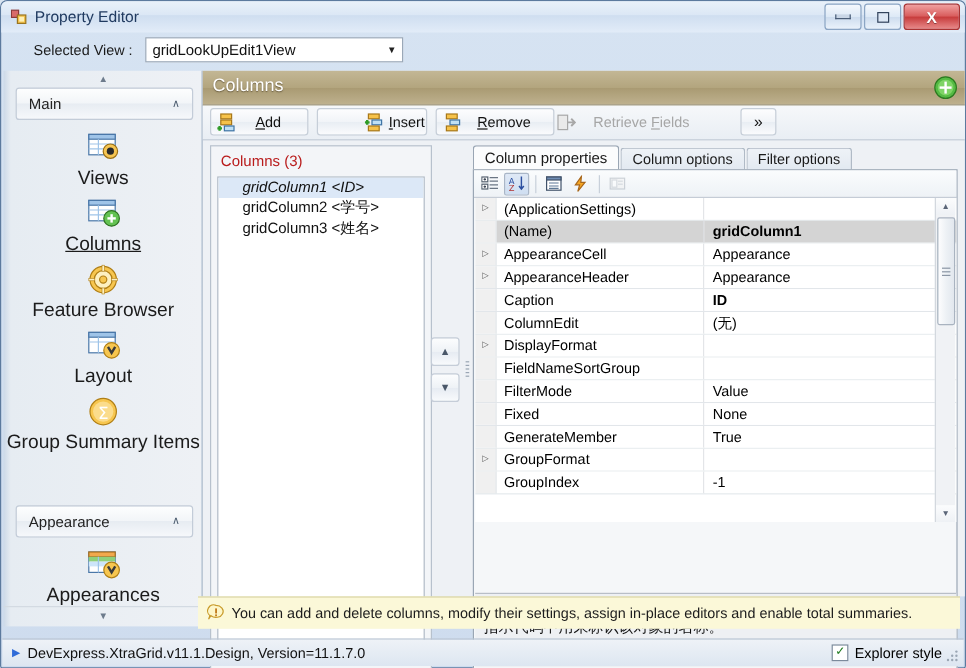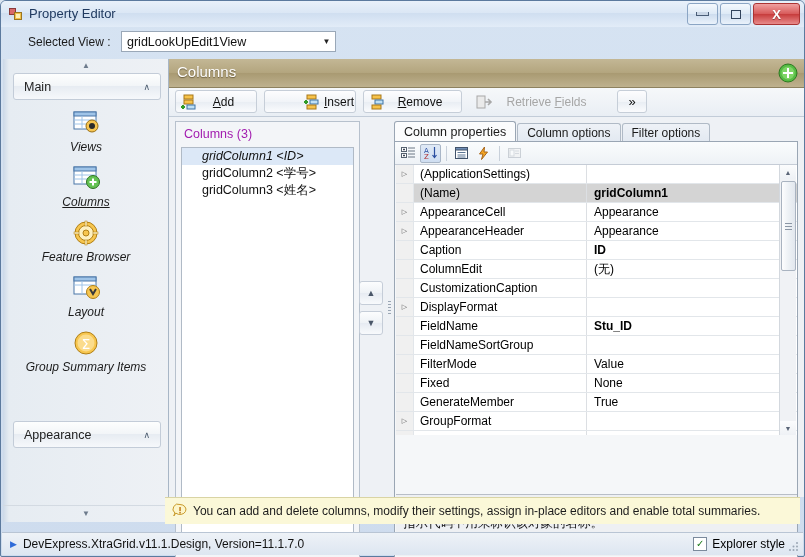--- a/index.html
+++ b/index.html
@@ -79,21 +79,21 @@
   }
   .sb-group{
     position:absolute;left:10px;width:148px;height:27px;
     background:linear-gradient(to bottom,#fdfefe 0%,#f2f5f8 48%,#e7ecf2 50%,#f6f8fb 100%);
     border:1px solid #c3ccd8;border-radius:3px;box-sizing:border-box;
     display:flex;align-items:center;
   }
   .sb-group .t{padding-left:10px;font-size:12.5px;color:#222;flex:1;}
   .sb-group .chev{padding-right:10px;font-size:9px;color:#4b5b6e;}
   .sb-item{position:absolute;width:166px;display:flex;flex-direction:column;align-items:center;}
-  .sb-item .lbl{font-size:12px;color:#1b1b1b;margin-top:1px;font-style:italic;}
+  .sb-item .lbl{font-size:16px;color:#1b1b1b;margin-top:1px;}
   .sb-item.sel .lbl{text-decoration:underline;}
   .sb-ico{width:34px;height:30px;position:relative;}
 
   
   .main{
     position:absolute;left:168px;top:58px;width:635px;height:438px;
     background:#eef1f5;
   }
   .panel-head{
     position:absolute;left:0;top:0;width:635px;height:28px;
@@ -121,21 +121,21 @@
   .tbtn .ic{width:18px;height:16px;margin-left:5px;position:relative;}
   .tbtn .tx{flex:1;text-align:center;font-size:12px;padding:0 10px 0 2px;color:#111;}
   .tbtn.disabled .tx{color:#a6a6a6;}
   .tbtn .tx u{text-decoration:underline;}
 
   
   .collist{
     position:absolute;left:6px;top:62px;width:185px;height:437px;
     background:#f3f5f8;border:1px solid #b7c1cd;box-sizing:border-box;
   }
-  .collist .hdr{padding:5px 0 4px 8px;font-size:12.5px;color:#a21caf;}
+  .collist .hdr{padding:5px 0 4px 8px;font-size:12.5px;color:#b91c1c;}
   .collist .box{
     position:absolute;left:5px;top:25px;width:173px;height:404px;
     background:#fff;border:1px solid #b0bac6;box-sizing:border-box;overflow:hidden;
   }
   .colrow{height:17px;line-height:17px;padding-left:20px;font-size:12.5px;color:#111;white-space:nowrap;}
   .colrow.sel{background:#dce8f7;font-style:italic;}
 
   .movebtns{position:absolute;left:190px;top:222px;width:30px;}
   .mbtn{
     width:24px;height:24px;margin-bottom:6px;
@@ -347,20 +347,34 @@
         </svg>
       </span>
       <span class="lbl">Group Summary Items</span>
     </div>
 
     <div class="sb-group" style="top:362px;">
       <span class="t">Appearance</span>
       <span class="chev">∧</span>
     </div>
 
+    <div class="sb-item" style="top:398px;">
+      <span class="sb-ico">
+        <svg width="34" height="30" viewBox="0 0 34 30">
+          <rect x="5" y="3" width="22" height="17" fill="#ffffff" stroke="#4a77a8"></rect>
+          <rect x="5" y="3" width="22" height="4" fill="#f2a84c" stroke="#a9701f"></rect>
+          <rect x="5" y="7" width="22" height="4" fill="#8fd07a"></rect>
+          <rect x="5" y="11" width="22" height="4" fill="#cde5fa"></rect>
+          <line x1="13" y1="7" x2="13" y2="20" stroke="#9fc4e8"></line>
+          <circle cx="24" cy="18" r="6.5" fill="#f7c64f" stroke="#b07f16"></circle>
+          <path d="M21 15 l3 5 l3 -5" fill="none" stroke="#3a3a3a" stroke-width="2"></path>
+        </svg>
+      </span>
+      <span class="lbl">Appearances</span>
+    </div>
 
     <div class="sb-scrolldown">▼</div>
   </div>
 
   <div class="main">
 
     <div class="panel-head">
       <span class="ttl">Columns</span>
       <span class="head-addbtn">
         <svg width="20" height="20" viewBox="0 0 20 20">
@@ -401,21 +415,21 @@
         <span class="ic">
           <svg width="18" height="16" viewBox="0 0 18 16">
             <rect x="3" y="1" width="9" height="4" fill="#f6c24a" stroke="#a8781a"></rect>
             <rect x="6" y="6" width="8" height="4" fill="#bfe0f5" stroke="#3f74a5"></rect>
             <rect x="3" y="11" width="9" height="4" fill="#f6c24a" stroke="#a8781a"></rect>
           </svg>
         </span>
         <span class="tx"><u>R</u>emove</span>
       </div>
 
-      <div class="tbtn flat disabled" style="left:300px;width:140px;">
+      <div class="tbtn flat disabled" style="left:288px;width:140px;">
         <span class="ic">
           <svg width="18" height="16" viewBox="0 0 18 16">
             <rect x="2" y="2" width="8" height="12" fill="#eaeaea" stroke="#a8a8a8"></rect>
             <path d="M10 8 h6 M13 5 l3 3 l-3 3" fill="none" stroke="#a8a8a8" stroke-width="1.6"></path>
           </svg>
         </span>
         <span class="tx">Retrieve <u>F</u>ields</span>
       </div>
 
       <div class="tbtn" style="left:448px;width:30px;justify-content:center;">
@@ -537,33 +551,23 @@
             <span class="exp"></span>
             <span class="nm">Caption</span>
             <span class="vl b">ID</span>
           </div>
           <div class="grow">
             <span class="exp"></span>
             <span class="nm">ColumnEdit</span>
             <span class="vl">(无)</span>
           </div>
           <div class="grow">
-            <span class="exp"></span>
-            <span class="nm">CustomizationCaption</span>
-            <span class="vl"></span>
-          </div>
-          <div class="grow">
             <span class="exp">▷</span>
             <span class="nm">DisplayFormat</span>
             <span class="vl"></span>
-          </div>
-          <div class="grow">
-            <span class="exp"></span>
-            <span class="nm">FieldName</span>
-            <span class="vl b">Stu_ID</span>
           </div>
           <div class="grow">
             <span class="exp"></span>
             <span class="nm">FieldNameSortGroup</span>
             <span class="vl"></span>
           </div>
           <div class="grow">
             <span class="exp"></span>
             <span class="nm">FilterMode</span>
             <span class="vl">Value</span>

